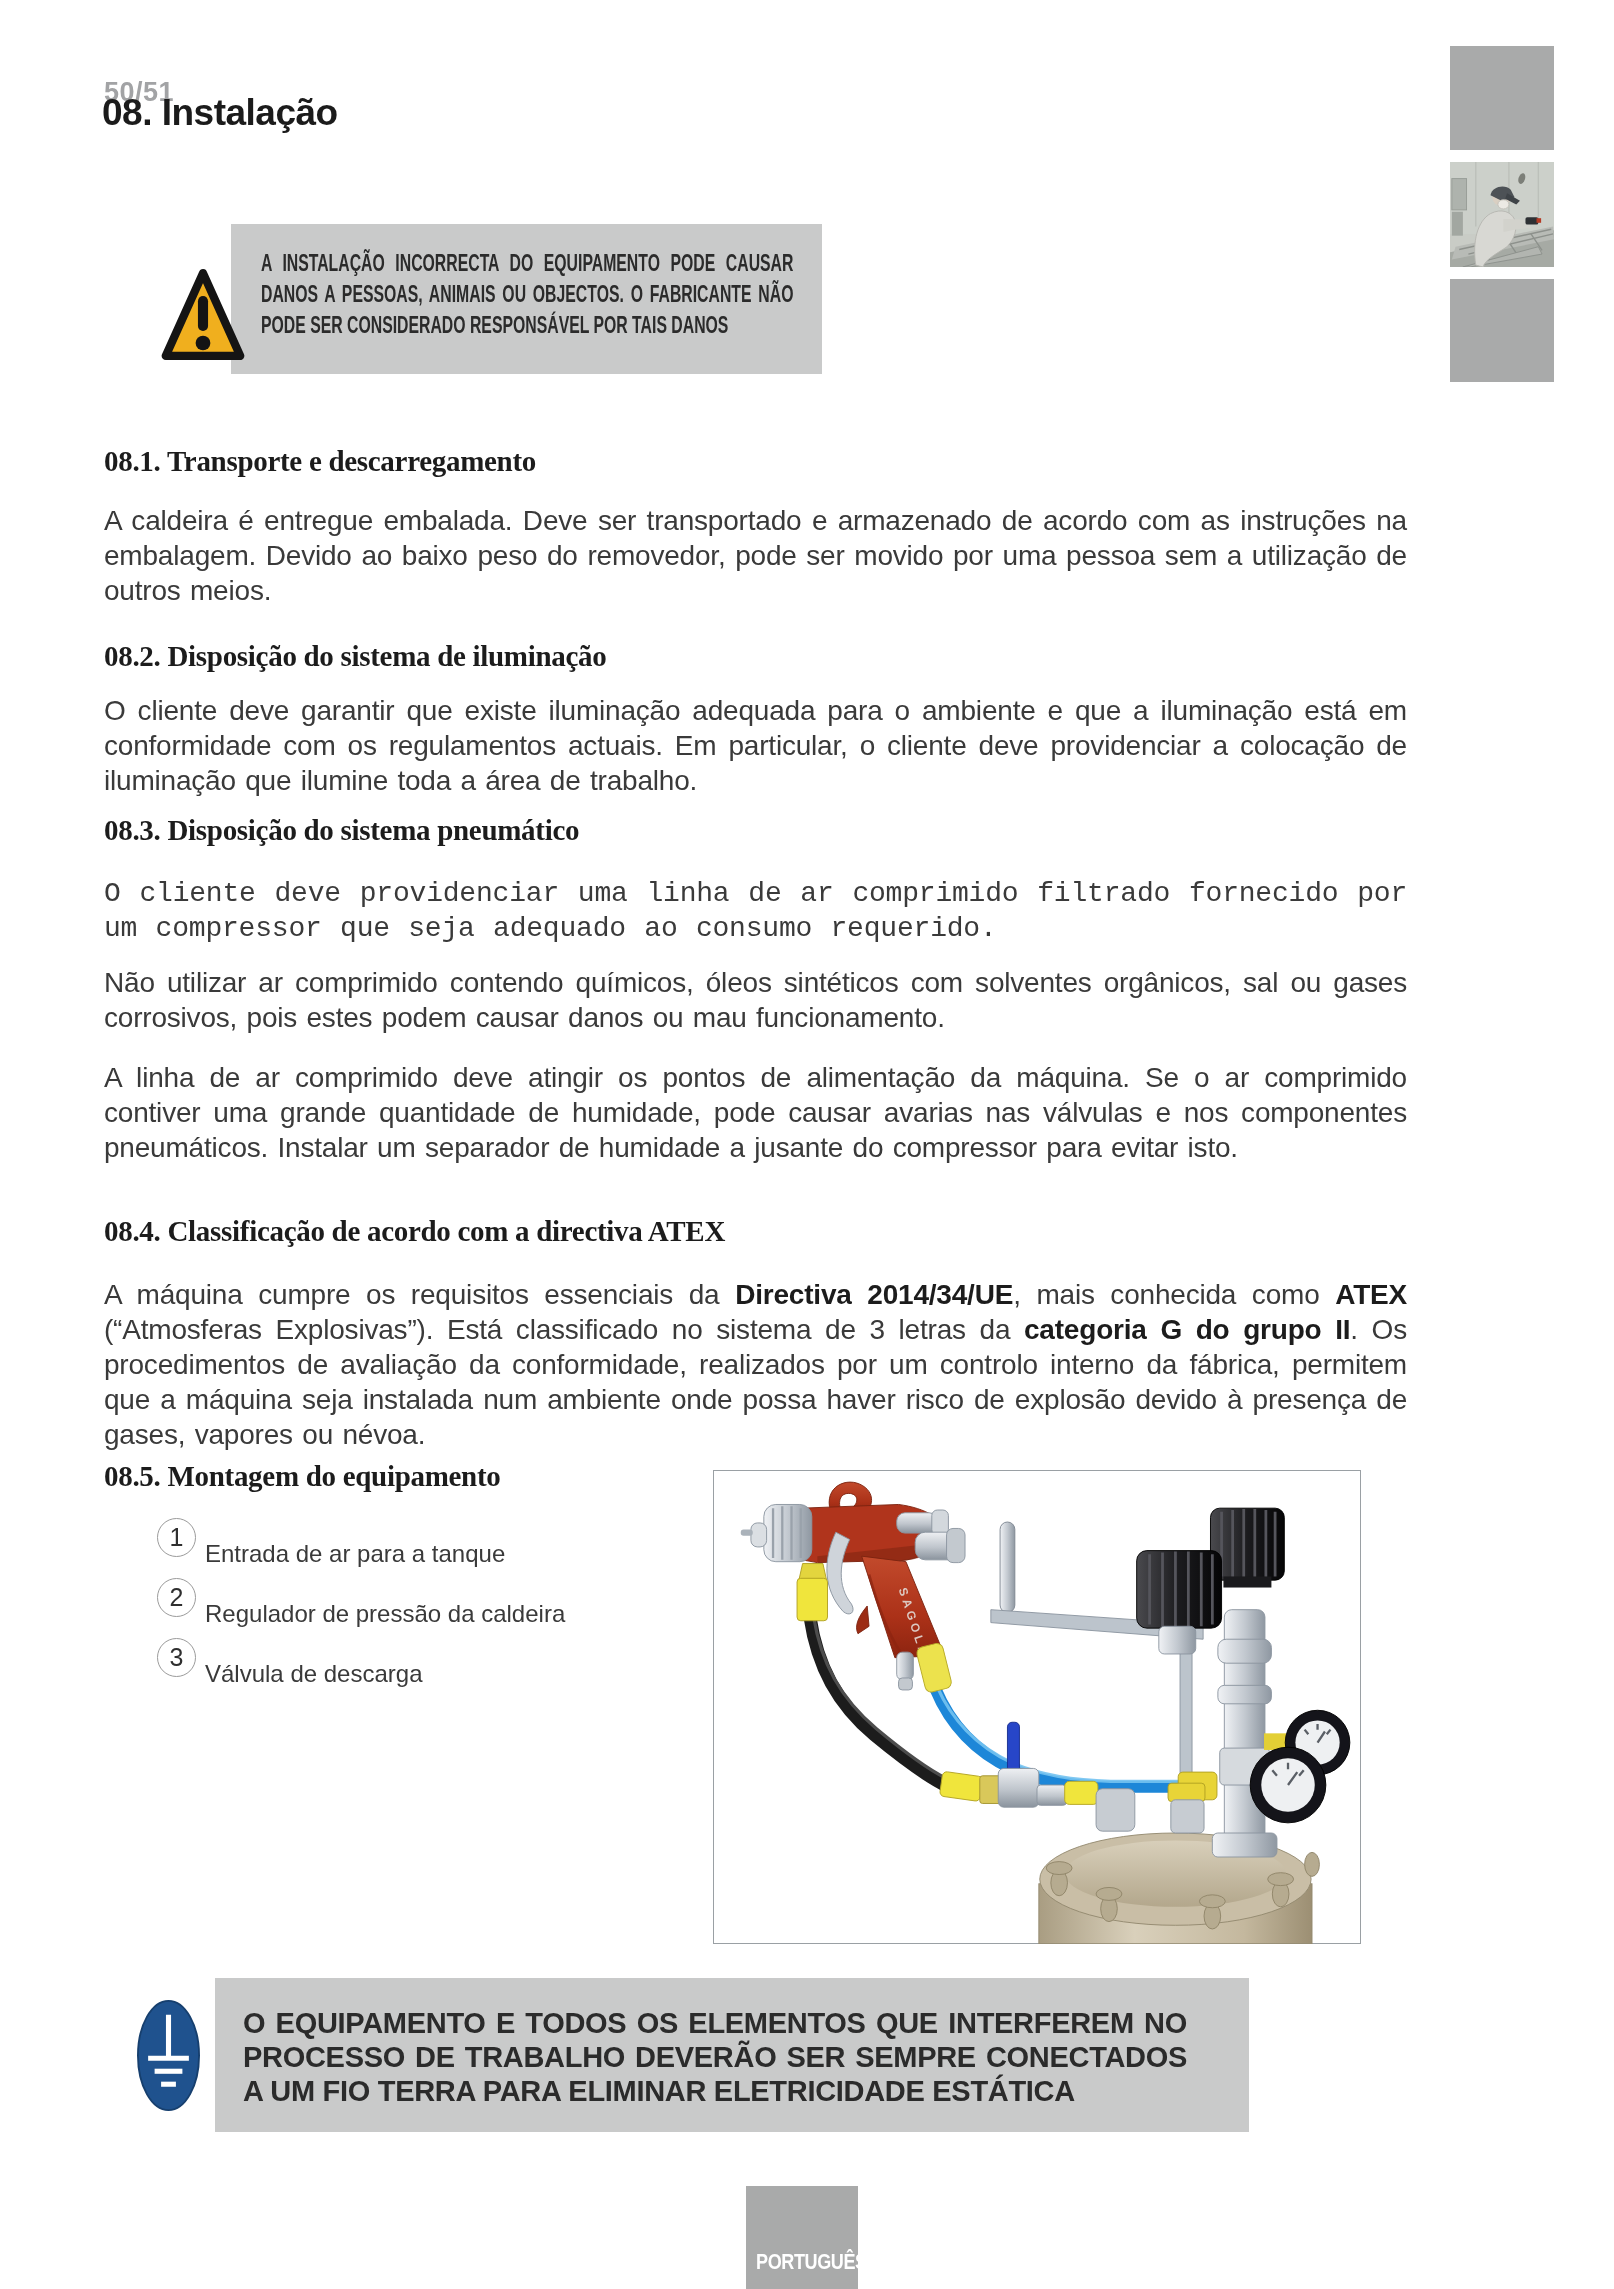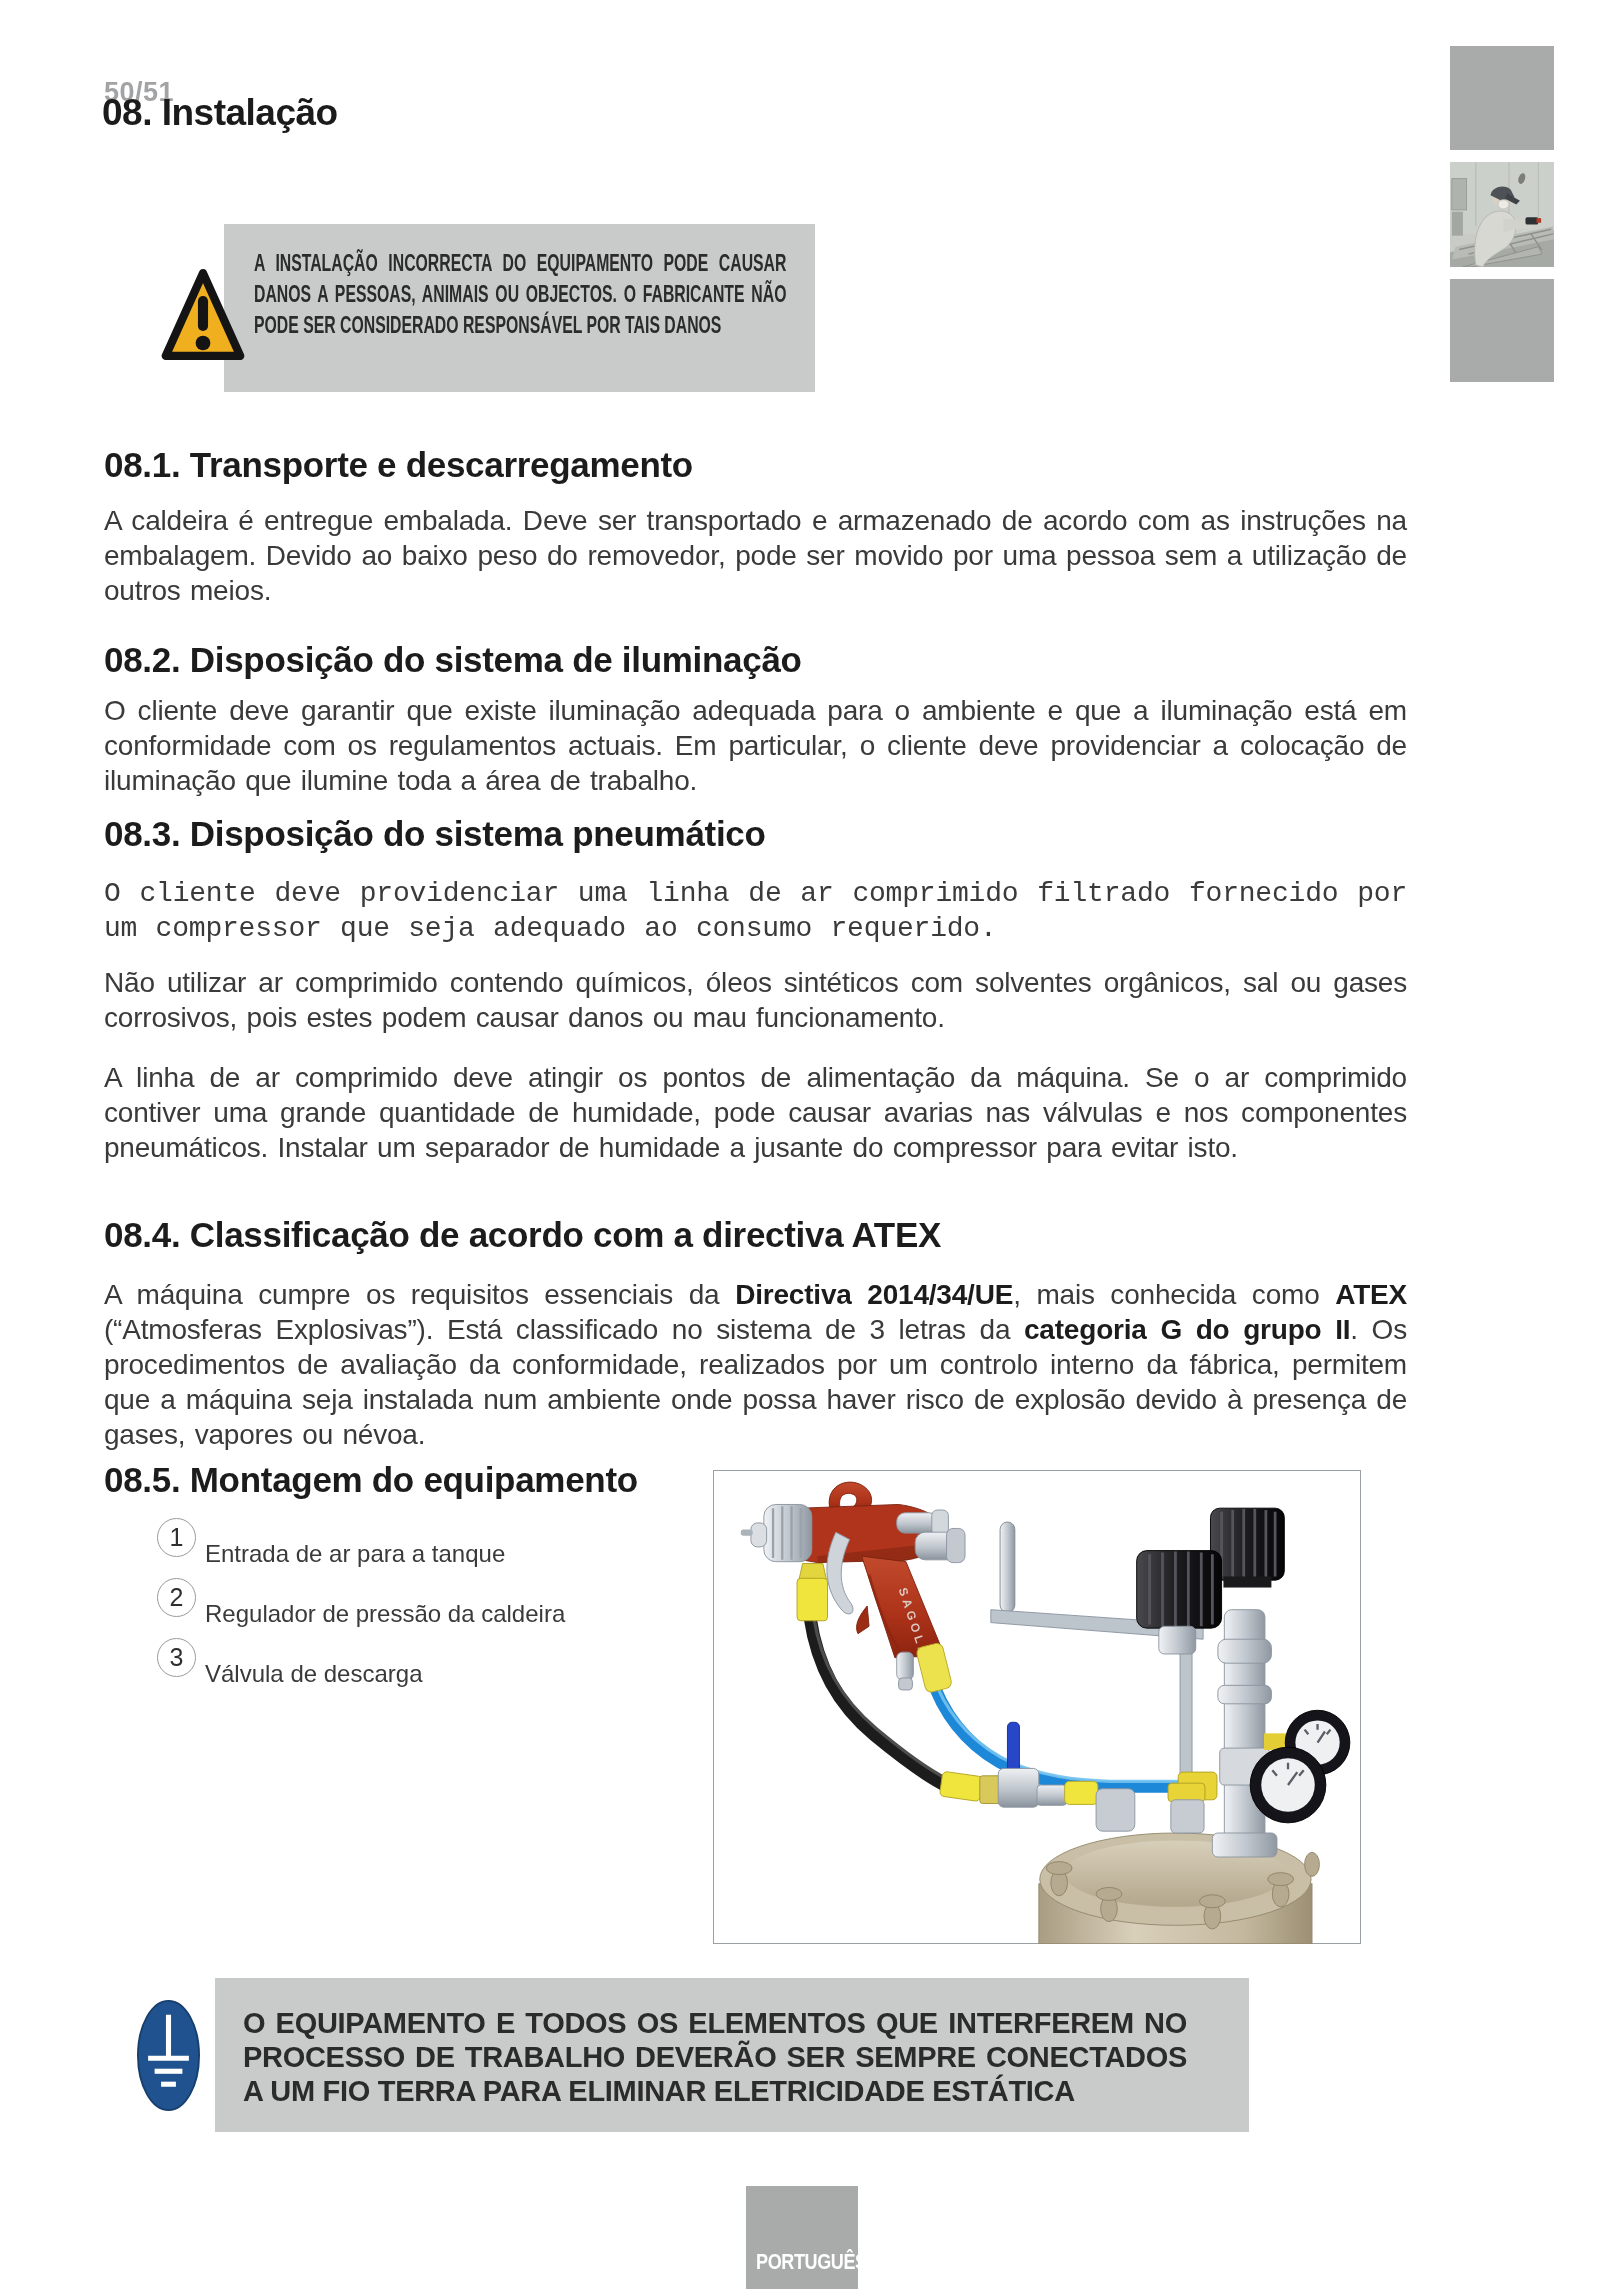--- a/index.html
+++ b/index.html
@@ -7,21 +7,21 @@
   #page{position:relative;width:1614px;height:2290px;background:#ffffff;overflow:hidden;
         font-family:"Liberation Sans",sans-serif;color:#383838;}
   .abs{position:absolute;}
   .pagenum{font-size:27px;font-weight:bold;color:#a2a3a5;letter-spacing:0.5px;margin-top:29px;}
   .doc-title{font-size:37px;font-weight:bold;color:#1b1b1b;letter-spacing:-0.5px;}
   .graybox{background:#c9caca;}
   .warnwrap{position:absolute;transform-origin:left top;font-weight:bold;color:#2b2b2b;
             text-align:justify;}
   .warn-top{left:30px;top:24px;width:775px;transform:scaleX(.687);font-size:23px;line-height:31px;}
   .warn-bottom{left:28px;top:28px;width:944px;font-size:29px;line-height:34px;letter-spacing:-0.3px;}
-  .sec-h{font-size:35px;font-weight:bold;color:#1c1c1c;letter-spacing:-0.3px;white-space:nowrap;}
+  .sec-h{font-size:29px;font-weight:bold;color:#1c1c1c;letter-spacing:-0.3px;white-space:nowrap;font-family:Liberation Serif, serif;}
   .para{width:1303px;font-size:28px;line-height:35px;text-align:justify;color:#3a3a3a;
         letter-spacing:-0.2px;word-spacing:1.8px;}
   .list-row{position:absolute;left:157px;height:41px;}
   .num-circle{position:absolute;left:0;top:0;width:37px;height:37px;border:1.8px solid #9b9b9b;
               border-radius:50%;text-align:center;line-height:37px;font-size:25px;color:#2f2f2f;}
   .num-label{position:absolute;left:48px;top:22px;font-size:24px;color:#3a3a3a;white-space:nowrap;text-align:right;}
   .figure-frame{left:713px;top:1470px;width:648px;height:474px;background:#ffffff;
                 border:0.9px solid #9aa0a4;box-sizing:border-box;}
   .side-sq{left:1450px;width:104px;background:#a9aaaa;}
   .lang-tab{left:746px;top:2186px;width:112px;height:104px;background:#a9aaaa;}
@@ -30,21 +30,21 @@
               letter-spacing:-0.5px;}
 </style>
 </head>
 <body>
 
 <div id="page">
 
   <div class="abs pagenum" style="left:104px;top:48px;">50/51</div>
   <div class="abs doc-title" style="left:102px;top:92px;">08. Instalação</div>
 
-  <div class="abs graybox" style="left:224px;top:224px;width:591px;height:168px;">
+  <div class="abs graybox" style="left:231px;top:224px;width:591px;height:150px;">
     <div class="warnwrap warn-top">A INSTALAÇÃO INCORRECTA DO EQUIPAMENTO PODE CAUSAR DANOS A PESSOAS, ANIMAIS OU OBJECTOS. O FABRICANTE NÃO PODE SER CONSIDERADO RESPONSÁVEL POR TAIS DANOS</div>
   </div>
   <div class="abs" style="left:159px;top:263px;width:88px;height:103px;">
     <svg width="88" height="103" viewBox="0 0 95 112">
       <path d="M47.5 11 L88 101 L7 101 Z" stroke="#141414" stroke-width="9" stroke-linejoin="round" fill="#F0AF1E"></path>
       <rect x="42" y="36" width="11" height="38" rx="5.5" fill="#141414"></rect>
       <circle cx="47.5" cy="87" r="8" fill="#141414"></circle>
     </svg>
   </div>
 

